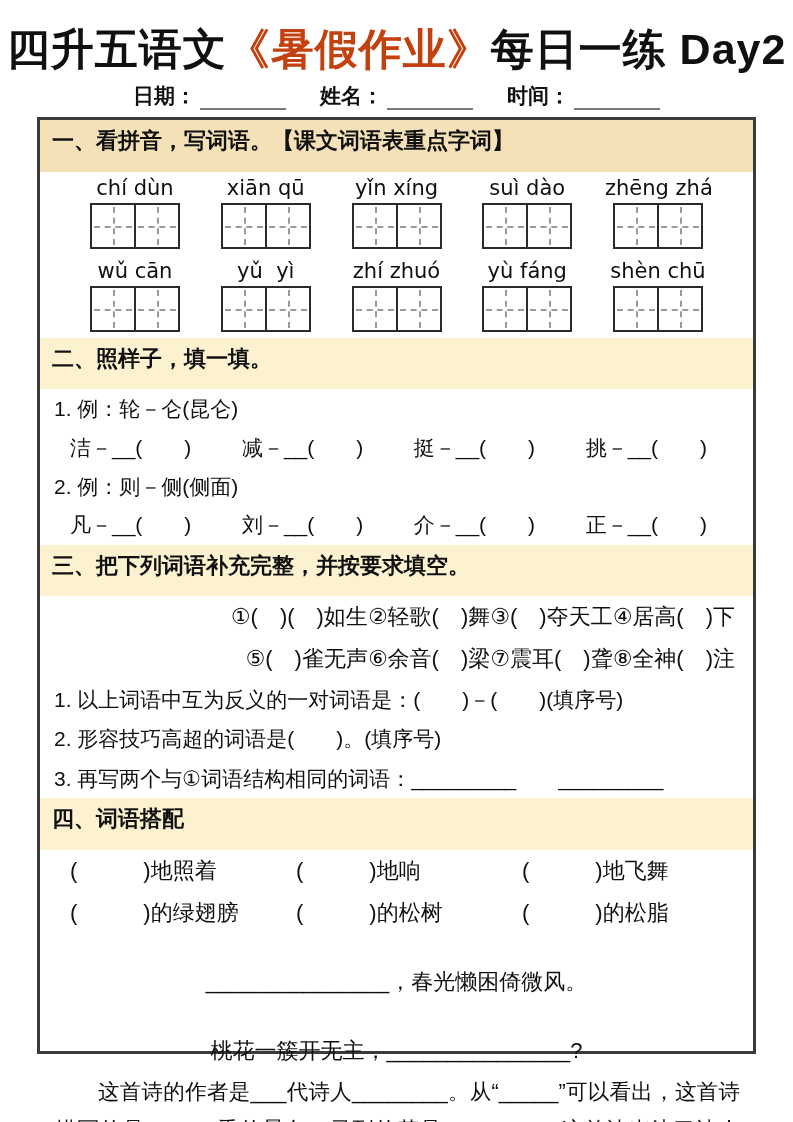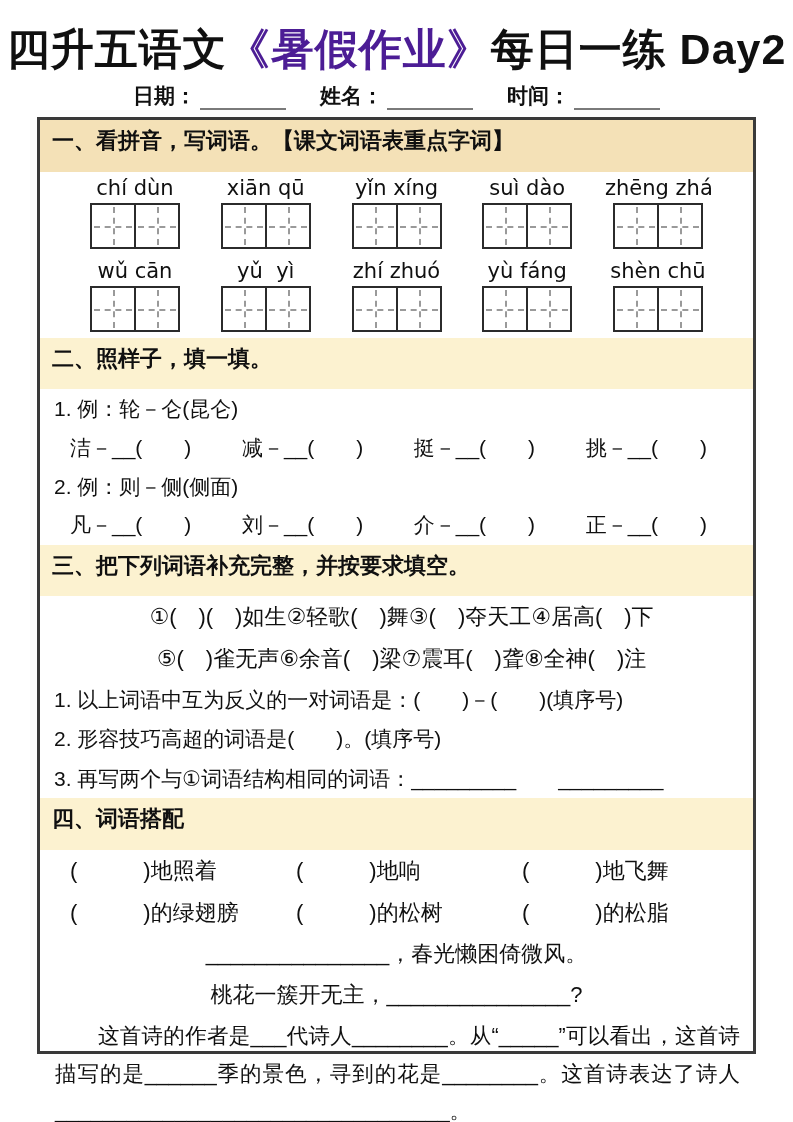--- a/index.html
+++ b/index.html
@@ -4,21 +4,21 @@
 <style>
   * { margin:0; padding:0; box-sizing:border-box; }
   html,body { width:793px; height:1122px; background:#ffffff; overflow:hidden;
     font-family:"Liberation Sans","DejaVu Sans",sans-serif; color:#101010; }
 
   .page { width:793px; height:1122px; position:relative; }
 
   
   .title { text-align:center; padding-top:26px; font-size:43px; font-weight:bold;
     letter-spacing:1px; line-height:1.1; white-space:nowrap; }
-  .title .red { color:#4c1d95; }
+  .title .red { color:#c2410c; }
 
   
   .info-row { display:flex; justify-content:center; gap:34px; margin-top:9px;
     font-size:21px; font-weight:bold; align-items:flex-end; }
   .info-item { display:flex; align-items:flex-end; }
   .blank-line { display:inline-block; width:86px; height:18px;
     border-bottom:2px solid #7a7a7a; margin-left:4px; }
 
   
   .frame { width:719px; margin:7px auto 0; border:3px solid #3a3a3a; background:#fff;
@@ -39,26 +39,26 @@
   .wcell + .wcell { border-left:2px solid #2b2b2b; }
   .wcell::before { content:""; position:absolute; left:50%; top:2px; bottom:2px;
     border-left:2px dashed #9a9a9a; }
   .wcell::after { content:""; position:absolute; top:50%; left:2px; right:2px;
     border-top:2px dashed #9a9a9a; }
 
   
   .line { font-size:21px; padding:5px 14px 4px 14px; line-height:1.45; }
   .row4 { display:flex; justify-content:space-between; padding:4px 46px 4px 30px;
     font-size:21px; line-height:1.45; }
-  .row-idiom { display:flex; justify-content:center; padding:5px 18px 5px 28px;
+  .row-idiom { display:flex; justify-content:flex-end; padding:5px 18px 5px 28px;
     font-size:22px; line-height:1.45; }
   .row3 { display:flex; padding:5px 0 5px 30px; font-size:22px; line-height:1.45; }
   .row3 span { width:226px; }
 
-  .poem-line { text-align:center; font-size:22px; padding:6px 0 4px 0; line-height:1.4; }
+  .poem-line { text-align:center; font-size:22px; padding:6px 0 4px 0; line-height:1.4;margin-top:28px; }
   .para { font-size:21.5px; padding:3px 13px 8px 15px; text-indent:2em;
     line-height:1.75; text-align:justify; }
 </style>
 </head>
 <body>
 
 <div class="page">
 
   <div class="title"><span>四升五语文</span><span class="red">《暑假作业》</span><span>每日一练 Day2</span></div>
 

